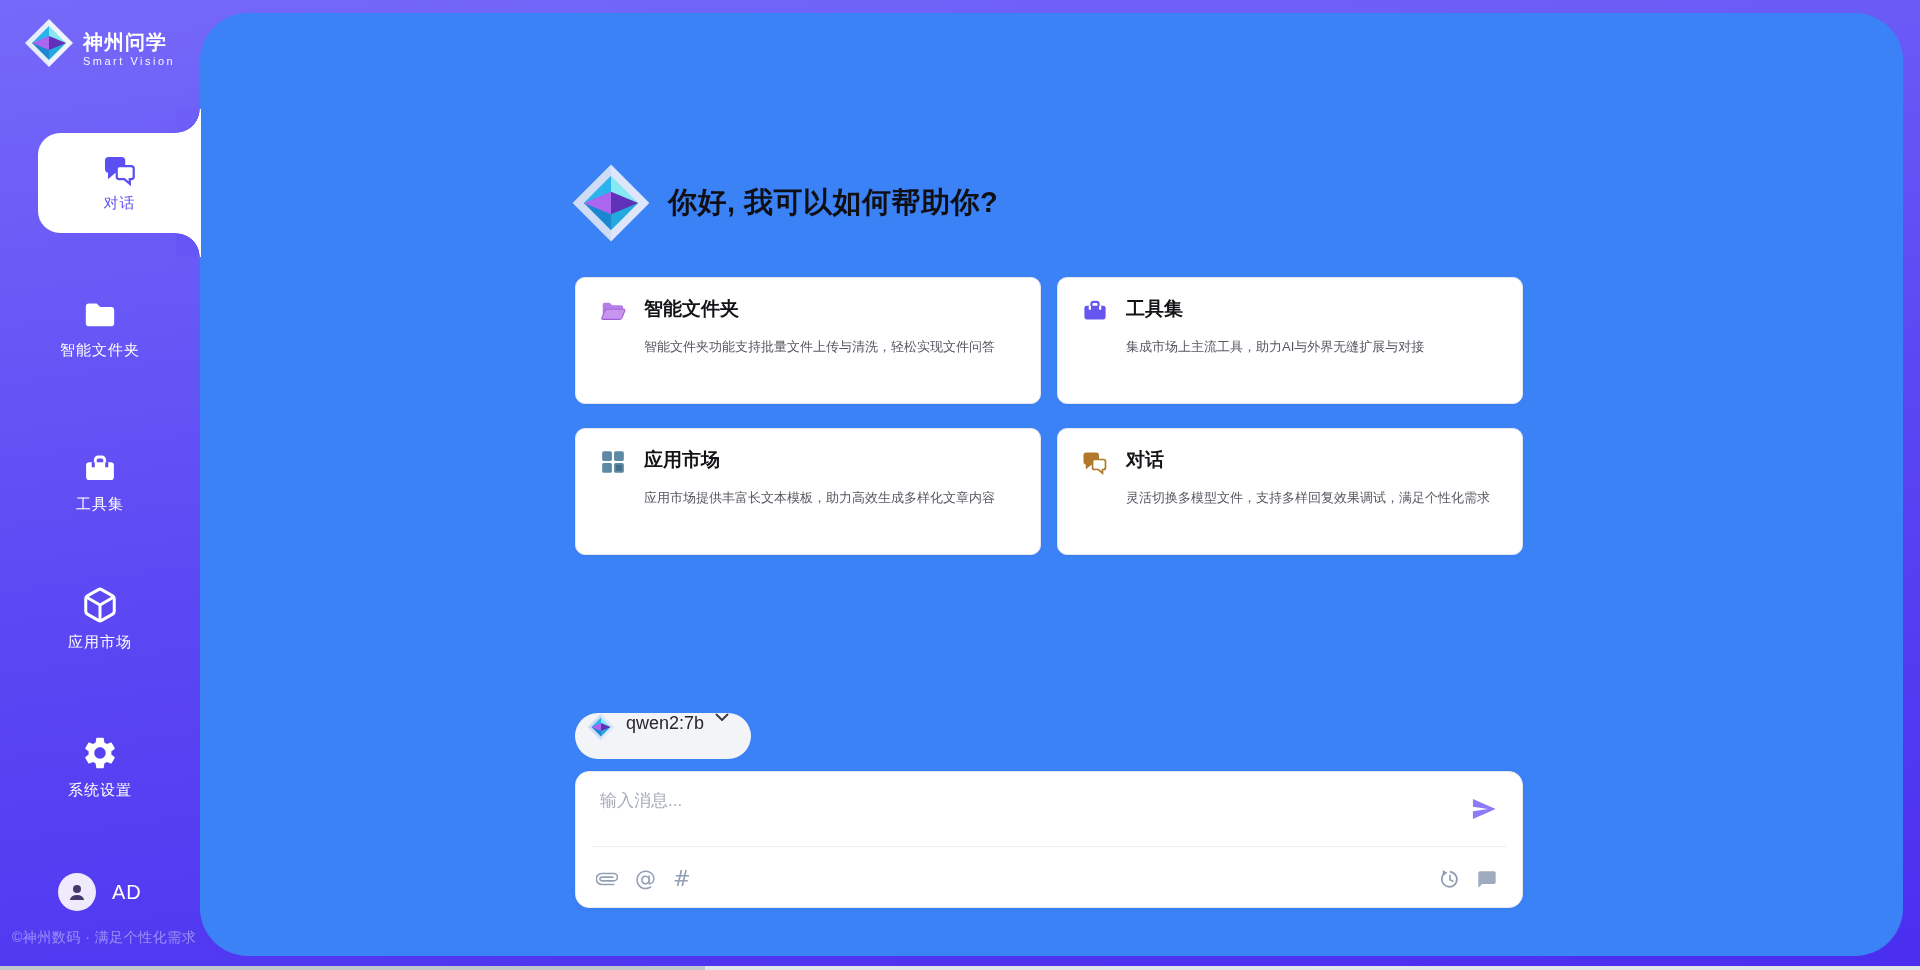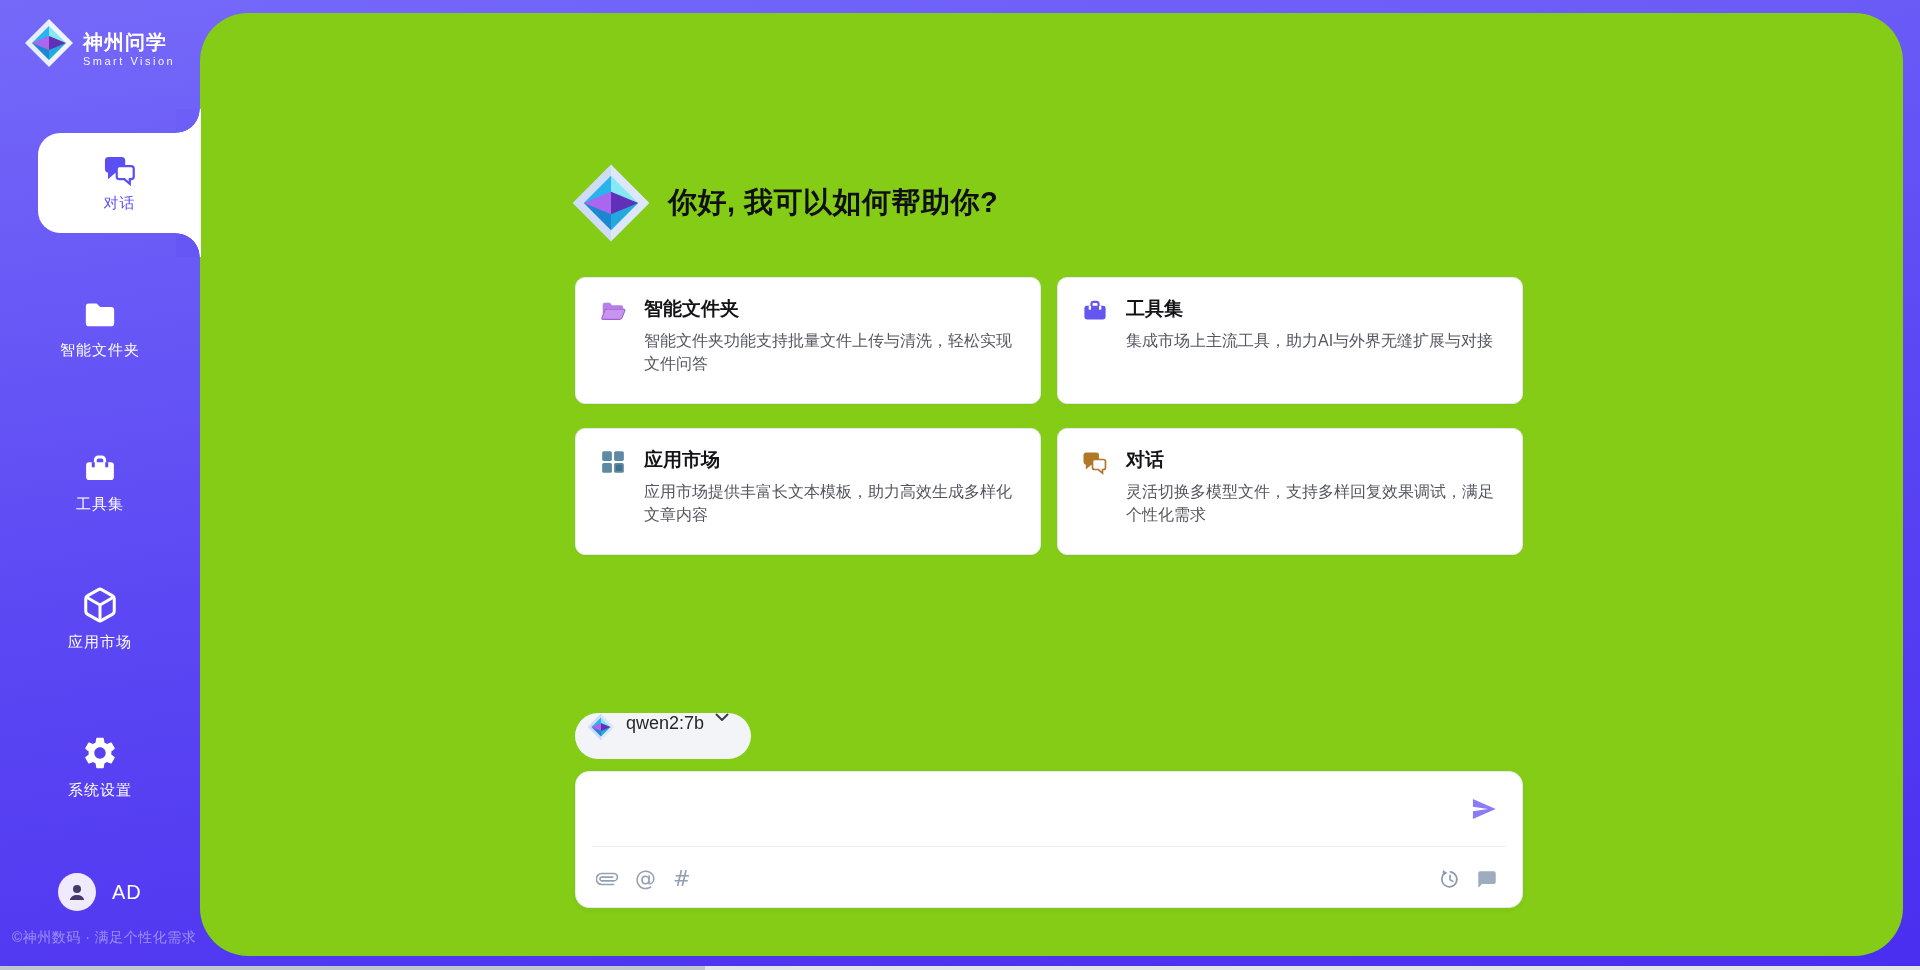--- a/index.html
+++ b/index.html
@@ -6,21 +6,21 @@
   html,body { width:1920px; height:970px; overflow:hidden; }
   body {
     position:relative;
     font-family:"Liberation Sans",sans-serif;
     background:linear-gradient(172deg,#7569f9 0%,#5b47f3 52%,#4a2ef0 100%);
   }
 
   
   .main-panel {
     position:absolute; left:200px; top:13px; width:1703px; height:943px;
-    background:#84cc16; border-radius:48px;
+    background:#3b82f6; border-radius:48px;
   }
 
   
   .sidebar { position:absolute; left:0; top:0; width:200px; height:100%; }
 
   .logo-block { position:absolute; left:24px; top:18px; display:flex; align-items:flex-end; gap:9px; }
   .logo-block svg { width:50px; height:50px; }
   .logo-text .t1 { color:#fff; font-size:20px; font-weight:bold; letter-spacing:1px; line-height:24px; }
   .logo-text .t2 { color:rgba(255,255,255,.95); font-size:11px; letter-spacing:2.5px; line-height:14px; }
 
@@ -58,21 +58,21 @@
            display:grid; grid-template-columns:466px 466px; gap:24px 16px; }
   .card {
     height:127px; background:#fff; border:1px solid #e7e8ef; border-radius:10px;
     box-shadow:0 1px 2px rgba(30,30,60,.03);
     padding:17px 24px 0 24px; display:flex; align-items:flex-start; cursor:pointer;
   }
   .card .c-icon { width:26px; flex:0 0 26px; margin-top:3px; }
   .card .c-icon svg { width:26px; height:26px; display:block; }
   .card .c-body { margin-left:18px; }
   .card .c-title { font-size:19px; font-weight:bold; color:#141418; line-height:27px; }
-  .card .c-desc  { margin-top:7px; font-size:16px; color:#565660; line-height:23px; }
+  .card .c-desc  { margin-top:13px; font-size:13px; color:#565660; line-height:23px; }
 
   
   .model-pill {
     position:absolute; left:375px; top:700px; height:46px; border-radius:23px;
     background:#f3f4f8; display:flex; align-items:flex-start; gap:11px; padding:0 22px 0 12px; cursor:pointer;
   }
   .model-pill svg.logo { width:28px; height:28px; }
   .model-name { font-size:18px; color:#26262c; }
 
   
@@ -188,20 +188,21 @@
       <polygon points="16,50 50,36 50,64" fill="#aa66ee"></polygon>
       <polygon points="84,50 50,36 50,64" fill="#6030b8"></polygon>
     </svg>
     <span class="model-name">qwen2:7b</span>
     <svg width="14" height="9" viewBox="0 0 14 9">
       <path d="M1.5 1.5 L7 7 L12.5 1.5" stroke="#3c3c45" stroke-width="2" fill="none" stroke-linecap="round" stroke-linejoin="round"></path>
     </svg>
   </div>
 
   <div class="composer">
+    <input type="text" placeholder="输入消息..." style="">
     <button class="send-btn">
       <svg viewBox="0 0 24 24" width="28" height="28">
         <path d="M2.5 20.5 l19.5-8.5 L2.5 3.5 v6.6 l13 1.9 -13 1.9 z" fill="#8b7bf8"></path>
       </svg>
     </button>
     <div class="divider"></div>
 
     <div class="tools-left">
       <button class="tool-btn">
         <svg width="22" height="22" viewBox="0 0 24 24">

